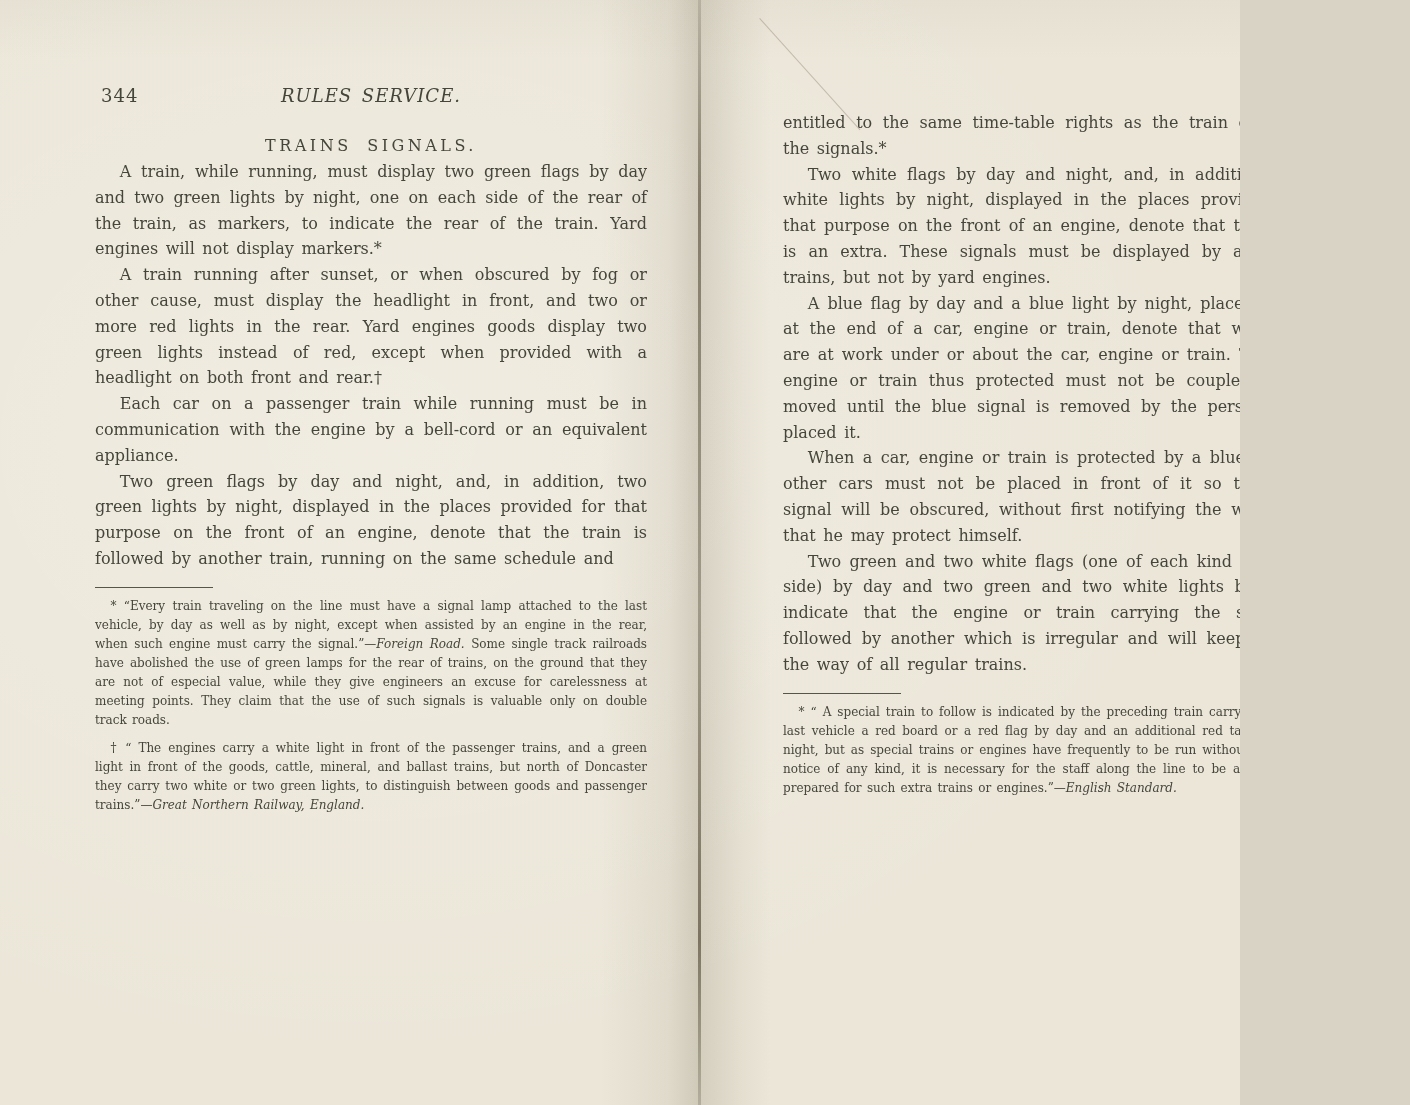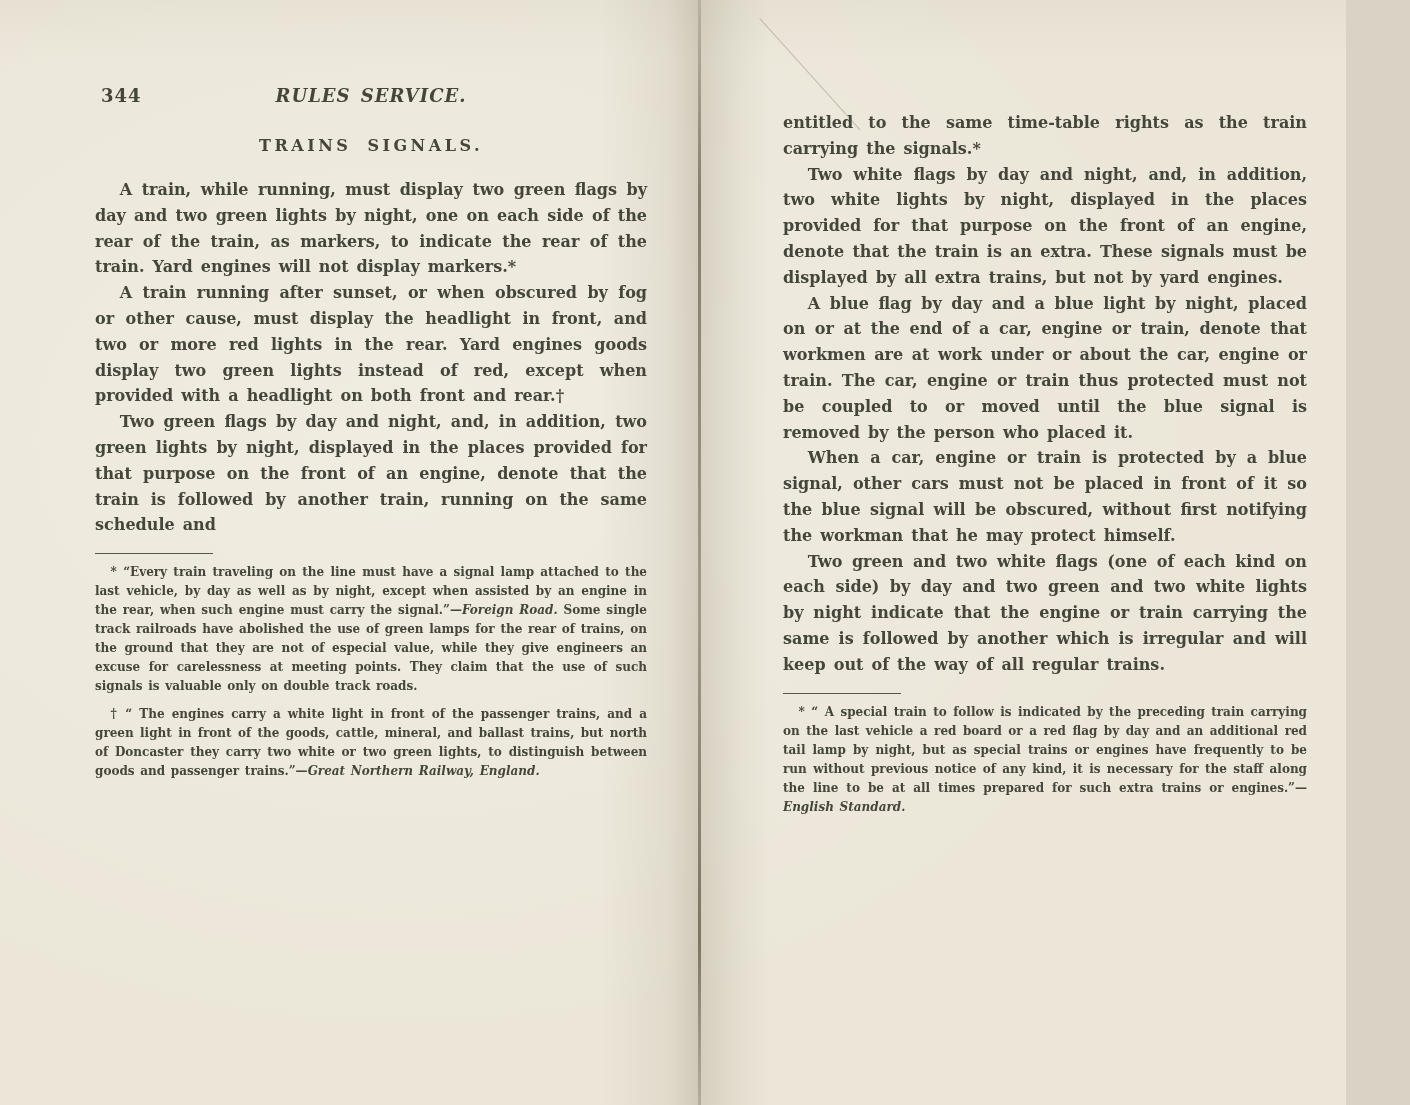--- a/index.html
+++ b/index.html
@@ -4,29 +4,28 @@
 <style>
   :root{
     --paper:#ebe6d8;
     --ink:#45463b;
     --rule:#55564a;
   }
   *{margin:0;padding:0;box-sizing:border-box;}
   html,body{background:#d8d3c4;}
   .book{
     position:relative;
-    width:1346px;height:1105px;
+    width:1240px;height:1105px;
     background:var(--paper);
     background-image:
       radial-gradient(ellipse 1200px 900px at 30% 40%, rgba(255,255,252,0.25), rgba(0,0,0,0) 70%),
       linear-gradient(to bottom, rgba(120,110,88,0.05), rgba(120,110,88,0) 60px);
     overflow:hidden;
     font-family:"DejaVu Serif", "Liberation Serif", serif;
     color:var(--ink);
-    font-weight:bold;
   }
   
   .gutter-shade-left{
     position:absolute;left:600px;top:0;width:98px;height:100%;
     background:linear-gradient(to right, rgba(125,113,88,0) 0%, rgba(125,113,88,0.10) 70%, rgba(110,100,75,0.22) 100%);
   }
   .gutter-line{
     position:absolute;left:698px;top:0;width:3px;height:100%;
     background:linear-gradient(to bottom,
       rgba(95,88,68,0.35) 0%, rgba(95,88,68,0.75) 18%,
@@ -50,21 +49,21 @@
     display:block;text-align:center;font-style:italic;
     letter-spacing:1px;word-spacing:3px;
   }
   .page-num{position:absolute;top:0;font-style:normal;font-size:18px;letter-spacing:1px;}
   .page-num.left-num{left:6px;}
   .page-num.right-num{right:2px;}
   .section-heading{
     margin-top:27px;text-align:center;
     font-size:16px;letter-spacing:3.5px;word-spacing:7px;
   }
-  .body-text{margin-top:22px;}
+  .body-text{margin-top:4px;}
   .page-right .body-text{margin-top:25px;}
   .body-text p{
     font-size:16px;line-height:25.8px;
     text-align:justify;text-indent:1.55em;
     word-spacing:2.5px;
   }
   .body-text p.no-indent{text-indent:0;}
   
   .footnote-rule{
     width:118px;height:0;
@@ -94,20 +93,21 @@
     <div class="page-header">
       <span class="page-num left-num">344</span>
       <span class="running-head">RULES SERVICE.</span>
     </div>
 
     <div class="section-heading">TRAINS SIGNALS.</div>
 
     <div class="body-text">
       <p>A train, while running, must display two green flags by day and two green lights by night, one on each side of the rear of the train, as markers, to indicate the rear of the train.  Yard engines will not display markers.*</p>
       <p>A train running after sunset, or when obscured by fog or other cause, must display the headlight in front, and two or more red lights in the rear.  Yard engines goods display two green lights instead of red, except when provided with a headlight on both front and rear.†</p>
+      <p>Each car on a passenger train while running must be in communication with the engine by a bell-cord or an equivalent appliance.</p>
       <p>Two green flags by day and night, and, in addition, two green lights by night, displayed in the places provided for that purpose on the front of an engine, denote that the train is followed by another train, running on the same schedule and</p>
     </div>
 
     <div class="footnote-rule"></div>
 
     <div class="footnotes">
       <p><span>* “Every train traveling on the line must have a signal lamp attached to the last vehicle, by day as well as by night, except when assisted by an engine in the rear, when such engine must carry the signal.”—</span><span class="em">Foreign Road.</span><span>  Some single track railroads have abolished the use of green lamps for the rear of trains, on the ground that they are not of especial value, while they give engineers an excuse for carelessness at meeting points.  They claim that the use of such signals is valuable only on double track roads.</span></p>
       <p><span>† “ The engines carry a white light in front of the passenger trains, and a green light in front of the goods, cattle, mineral, and ballast trains, but north of Doncaster they carry two white or two green lights, to distinguish between goods and passenger trains.”—</span><span class="em">Great Northern Railway, England.</span></p>
     </div>
   </div>

